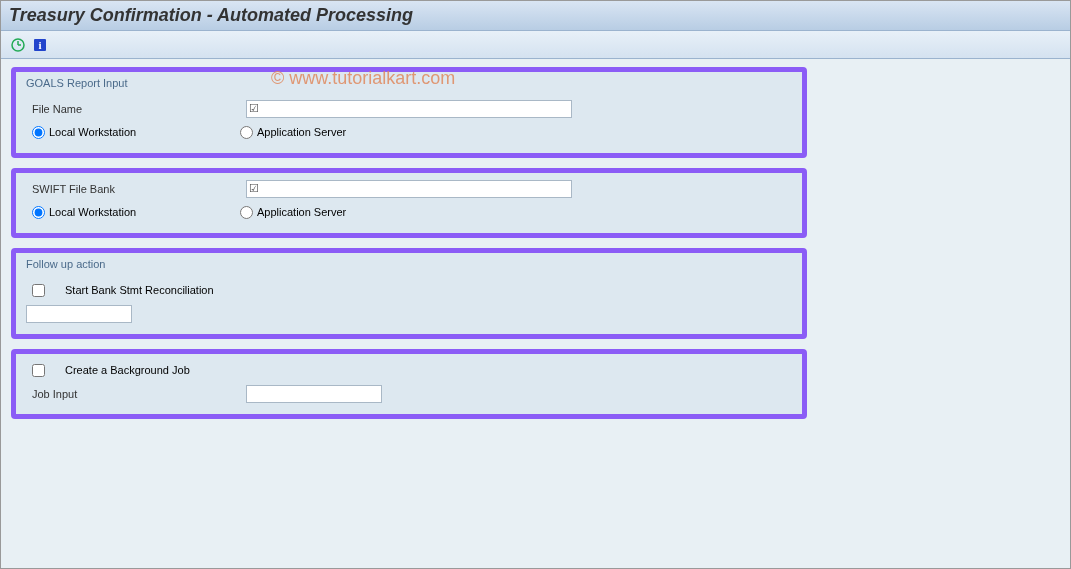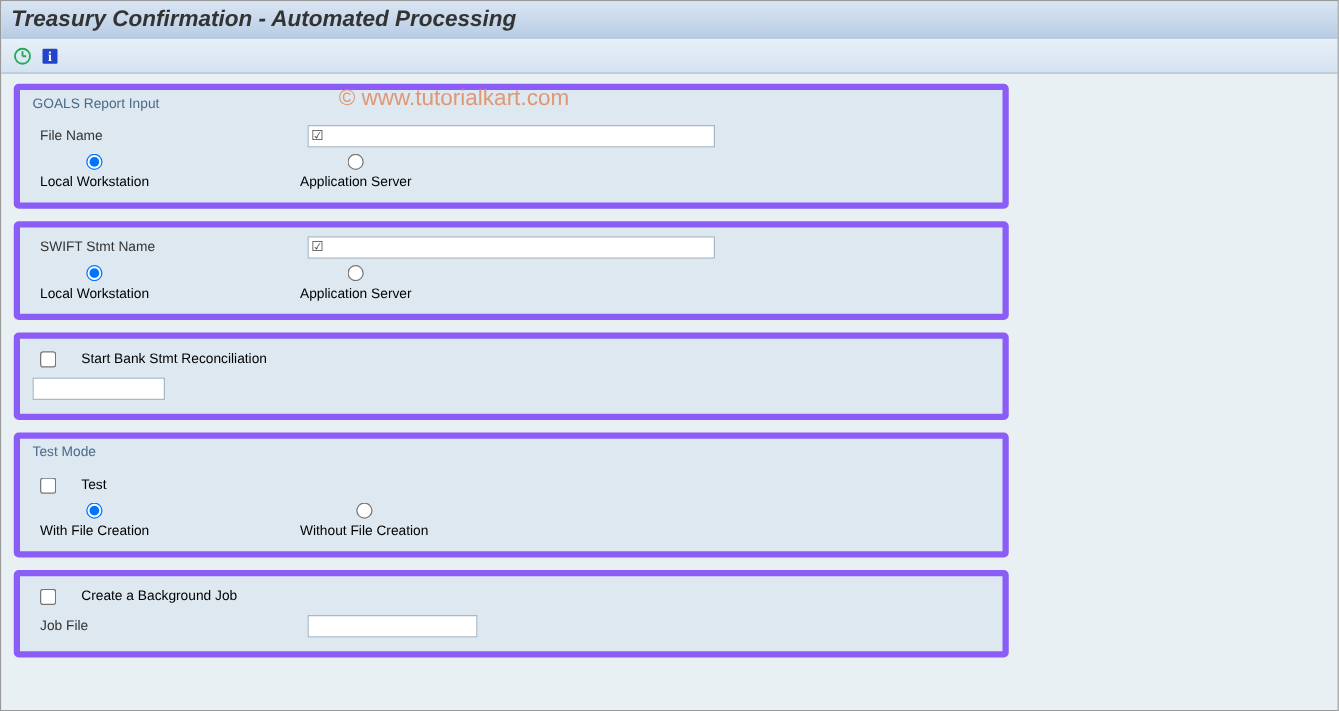--- a/index.html
+++ b/index.html
@@ -87,21 +87,20 @@
       padding: 0 2px;
     }
     .text-wide { width: 326px; }
     .text-small { width: 106px; }
     .text-med { width: 136px; }
     .radio-wrap {
       display: inline-flex;
       align-items: center;
       gap: 4px;
       margin-right: 12px;
-      flex-direction: column;
     }
     .radio-col1 { width: 214px; padding-left: 6px; }
     .radio-col2 { padding-left: 0; }
     input[type="radio"], input[type="checkbox"] {
       width: 13px;
       height: 13px;
       vertical-align: middle;
     }
     .checkbox-wrap {
       display: inline-flex;
@@ -168,21 +167,21 @@
         <span class="radio-wrap">
           <input type="radio" name="goals-loc" style="">
           <span>Application Server</span>
         </span>
       </div>
     </div>
   </div>
 
   <div class="group">
     <div class="row">
-      <div class="label">SWIFT Stmt Name</div>
+      <div class="label">SWIFT File Bank</div>
       <div class="input-icon-wrap">
         <input type="text" class="text-wide" style="padding-left: 16px;" value="">
         <span class="check-glyph">☑</span>
       </div>
     </div>
     <div class="row">
       <div class="radio-col1">
         <span class="radio-wrap">
           <input type="radio" name="swift-loc" checked="" style="">
           <span>Local Workstation</span>
@@ -191,61 +190,39 @@
       <div class="radio-col2">
         <span class="radio-wrap">
           <input type="radio" name="swift-loc" style="">
           <span>Application Server</span>
         </span>
       </div>
     </div>
   </div>
 
   <div class="group">
+    <div class="group-title">Follow up action</div>
     <div class="row">
       <span class="checkbox-wrap">
         <input type="checkbox" style="">
         <span>Start Bank Stmt Reconciliation</span>
       </span>
     </div>
     <div class="row">
       <input type="text" class="text-small" value="" style="">
     </div>
   </div>
 
-  <div class="group">
-    <div class="group-title">Test Mode</div>
-    <div class="row">
-      <span class="checkbox-wrap">
-        <input type="checkbox" style="">
-        <span>Test</span>
-      </span>
-    </div>
-    <div class="row">
-      <div class="radio-col1">
-        <span class="radio-wrap">
-          <input type="radio" name="test-file" checked="" style="">
-          <span>With File Creation</span>
-        </span>
-      </div>
-      <div class="radio-col2">
-        <span class="radio-wrap">
-          <input type="radio" name="test-file" style="">
-          <span>Without File Creation</span>
-        </span>
-      </div>
-    </div>
-  </div>
 
   <div class="group">
     <div class="row">
       <span class="checkbox-wrap">
         <input type="checkbox" style="">
         <span>Create a Background Job</span>
       </span>
     </div>
     <div class="row">
-      <div class="label">Job File</div>
+      <div class="label">Job Input</div>
       <input type="text" class="text-med" value="" style="">
     </div>
   </div>
 
 </div>
 
 </body></html>

